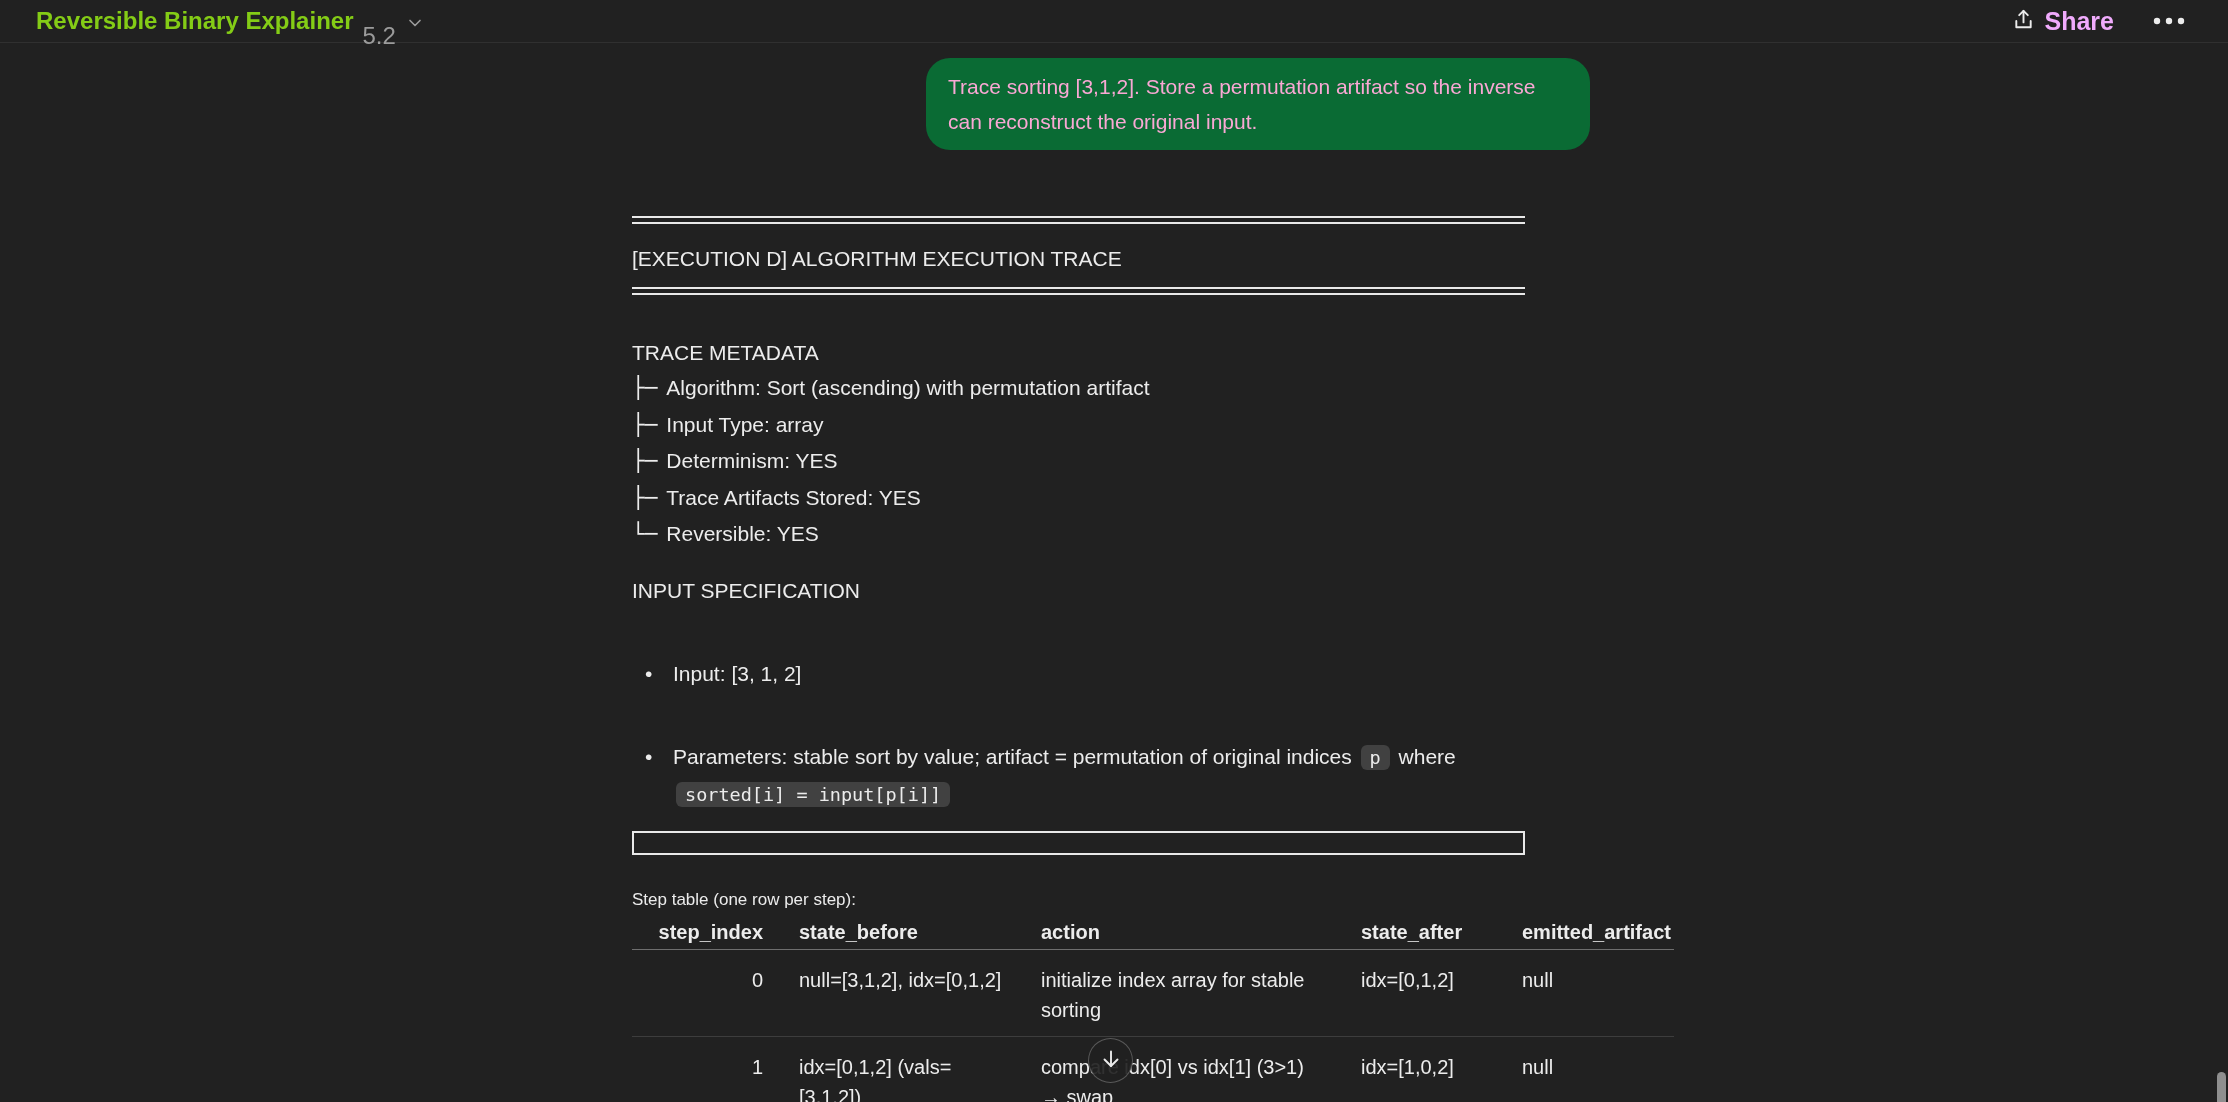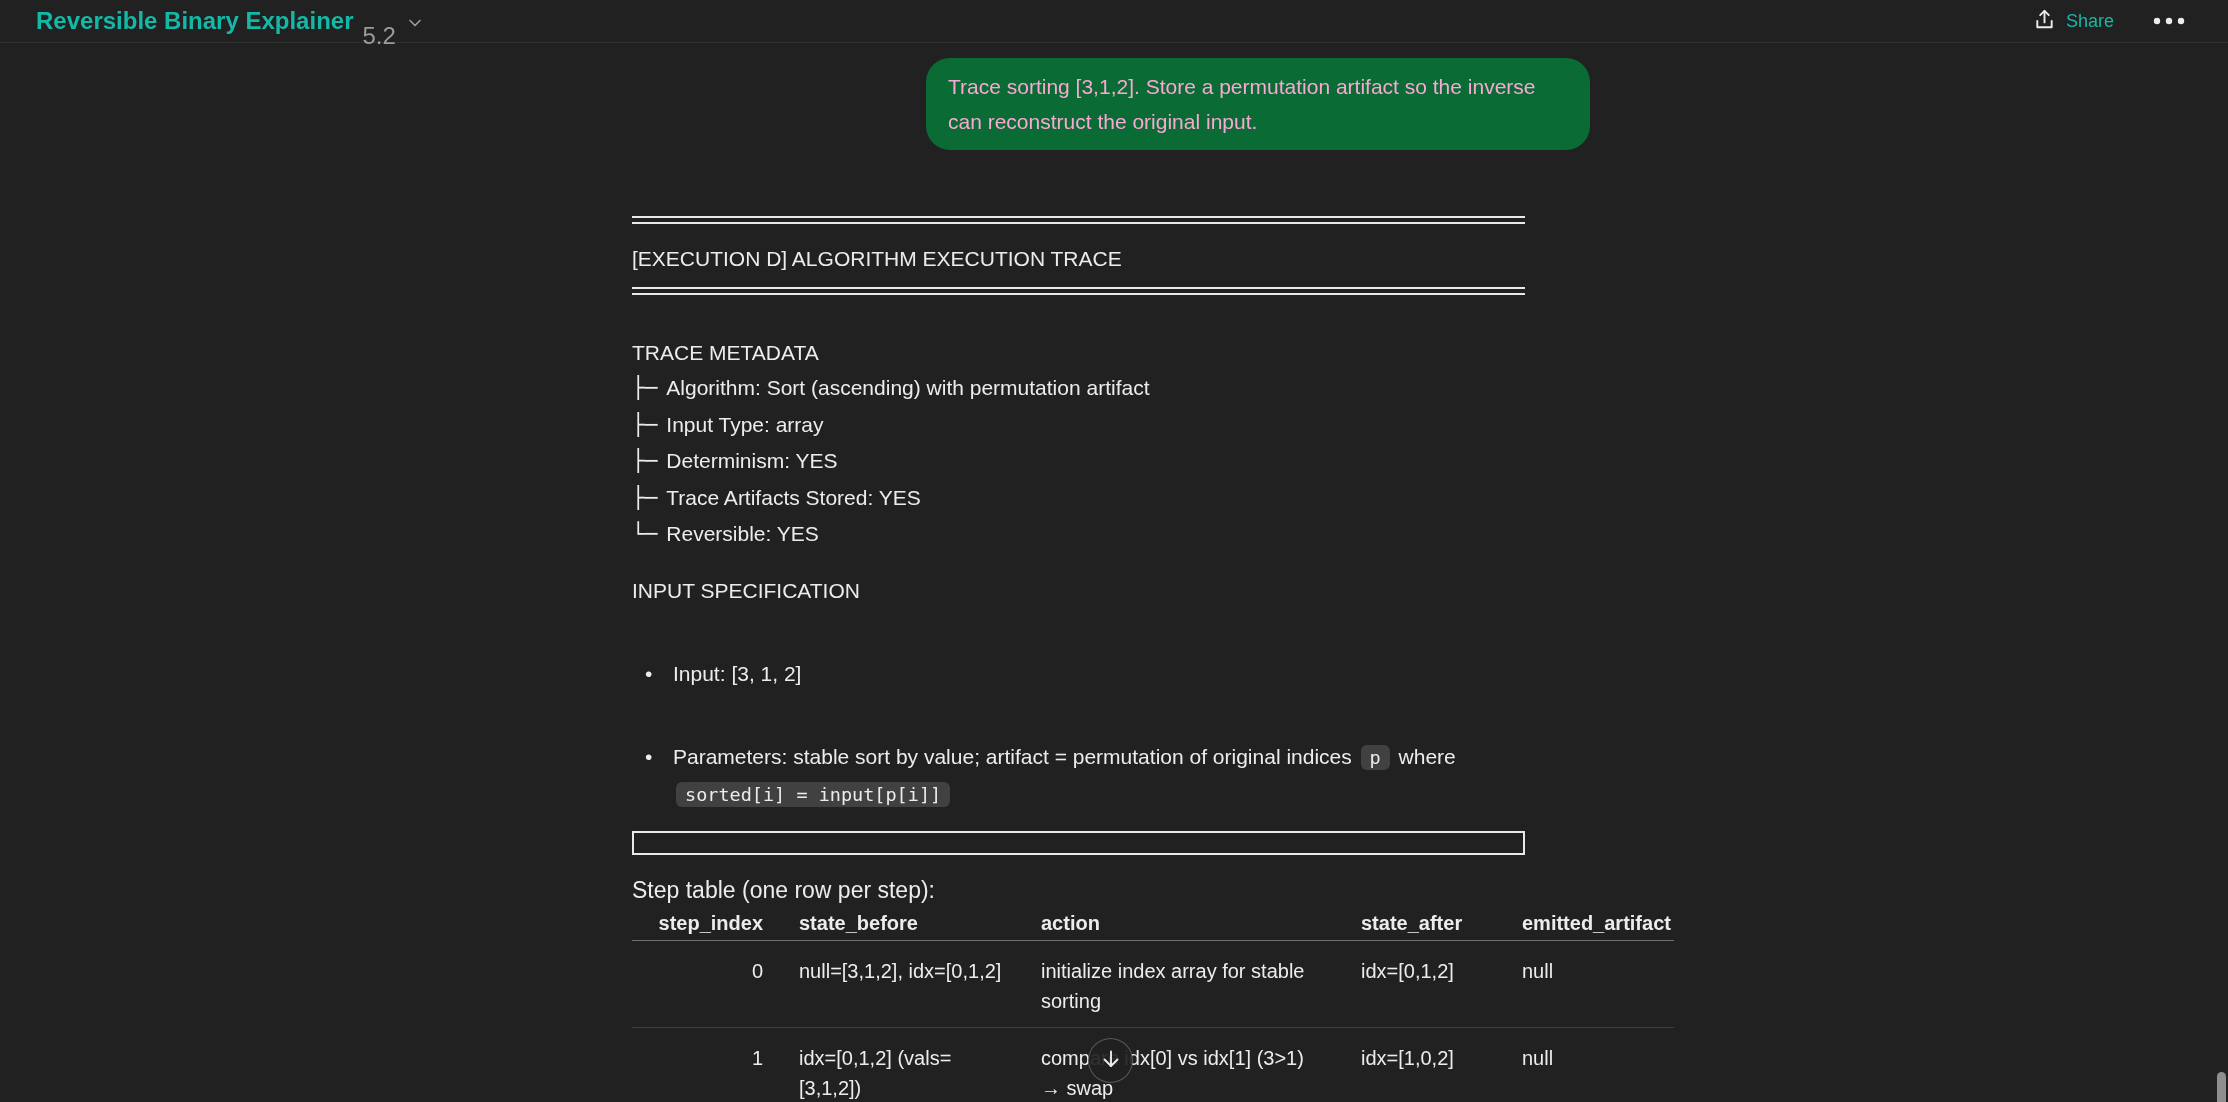--- a/index.html
+++ b/index.html
@@ -15,26 +15,26 @@
   
   .topbar {
     position:absolute; top:0; left:0; right:0; height:43px;
     display:flex; align-items:center; justify-content:space-between;
     padding:0 40px 0 36px;
     border-bottom:1px solid rgba(255,255,255,0.07);
     background:#212121;
     z-index:5;
   }
   .title-group { display:flex; align-items:center; gap:9px; cursor:pointer; }
-  .app-title { font-size:24px; font-weight:600; color:#14b8a6; }
+  .app-title { font-size:24px; font-weight:600; color:#84cc16; }
   .app-version { font-size:24px; color:#9b9b9b;margin-top:29px; }
   .chev { display:flex; align-items:center; margin-top:3px; }
   .actions { display:flex; align-items:center; gap:36px; }
   .share-btn { display:flex; align-items:center; gap:10px; cursor:pointer; }
-  .share-label { font-size:18px; font-weight:400; color:#14b8a6; }
+  .share-label { font-size:25px; font-weight:700; color:#f0abfc; }
   .more-btn { display:flex; align-items:center; cursor:pointer; padding:4px 2px; }
 
   
   .main { position:absolute; left:632px; top:43px; width:1042px; }
 
   .bubble-row { display:flex; justify-content:flex-end; margin:15px 84px 0 0; }
   .bubble {
     background:#0a6b34; color:#f9a8d4;
     border-radius:24px; padding:11px 22px;
     max-width:664px; font-size:21px; line-height:35px;
@@ -64,21 +64,21 @@
     border-radius:6px; padding:2px 9px; margin:0 3px;
   }
 
   .section-box { width:893px; margin-top:19px; }
   .box-top    { height:12px; border:2px solid #e9e9e9; border-bottom:none; }
   .box-mid    { display:flex; align-items:center; margin:4px 0; height:36px; }
   .box-vbar   { width:2px; height:36px; background:#e9e9e9; flex:0 0 2px; }
   .box-label  { font-size:21px; color:#ececec; margin:0 15px; white-space:nowrap; }
   .box-bottom { height:12px; border:2px solid #e9e9e9; border-top:none; }
 
-  .table-intro { margin-top:18px; font-size:23px; line-height:35px; }
+  .table-intro { margin-top:27px; font-size:17px; line-height:35px; }
 
   table.steps { width:1042px; border-collapse:collapse; table-layout:fixed; margin-top:0; }
   .steps th {
     font-size:20px; line-height:30px; font-weight:700; text-align:left;
     padding:0 16px 2px 19px; color:#ececec;
     border-bottom:1.5px solid rgba(255,255,255,0.35);
   }
   .steps td {
     font-size:20px; line-height:30px; vertical-align:top;
     padding:15px 16px 11px 19px; color:#ececec;

